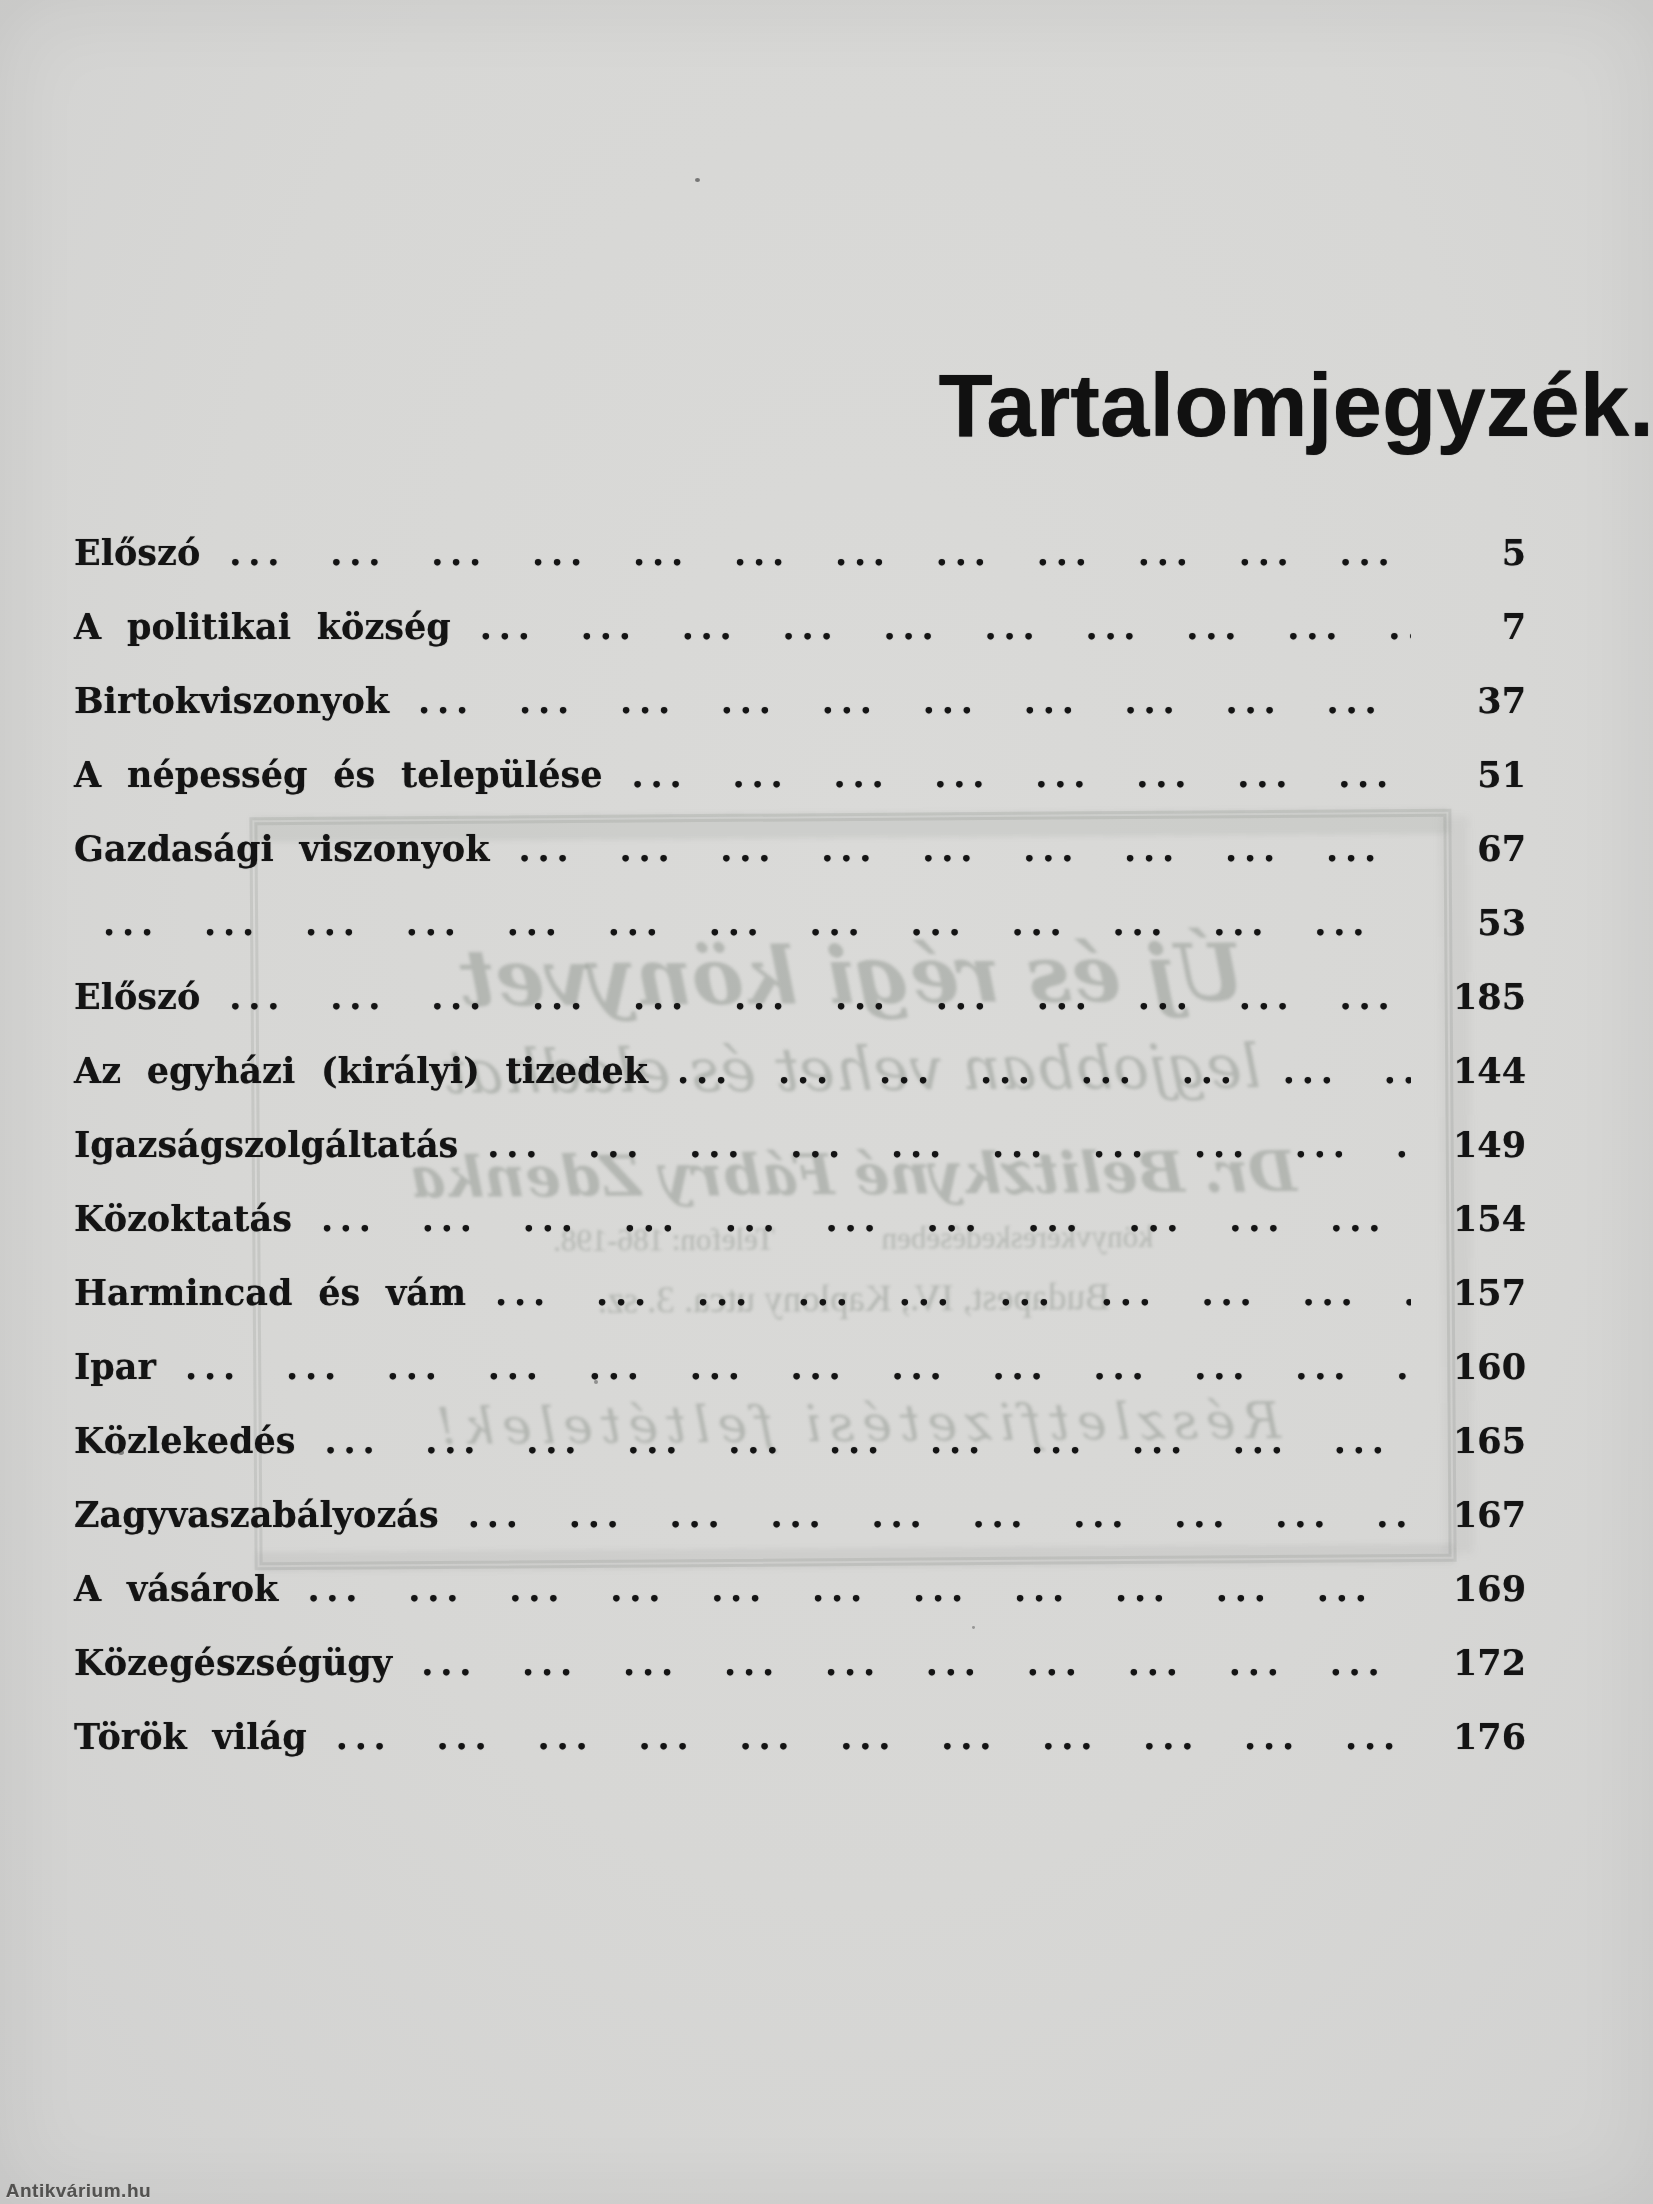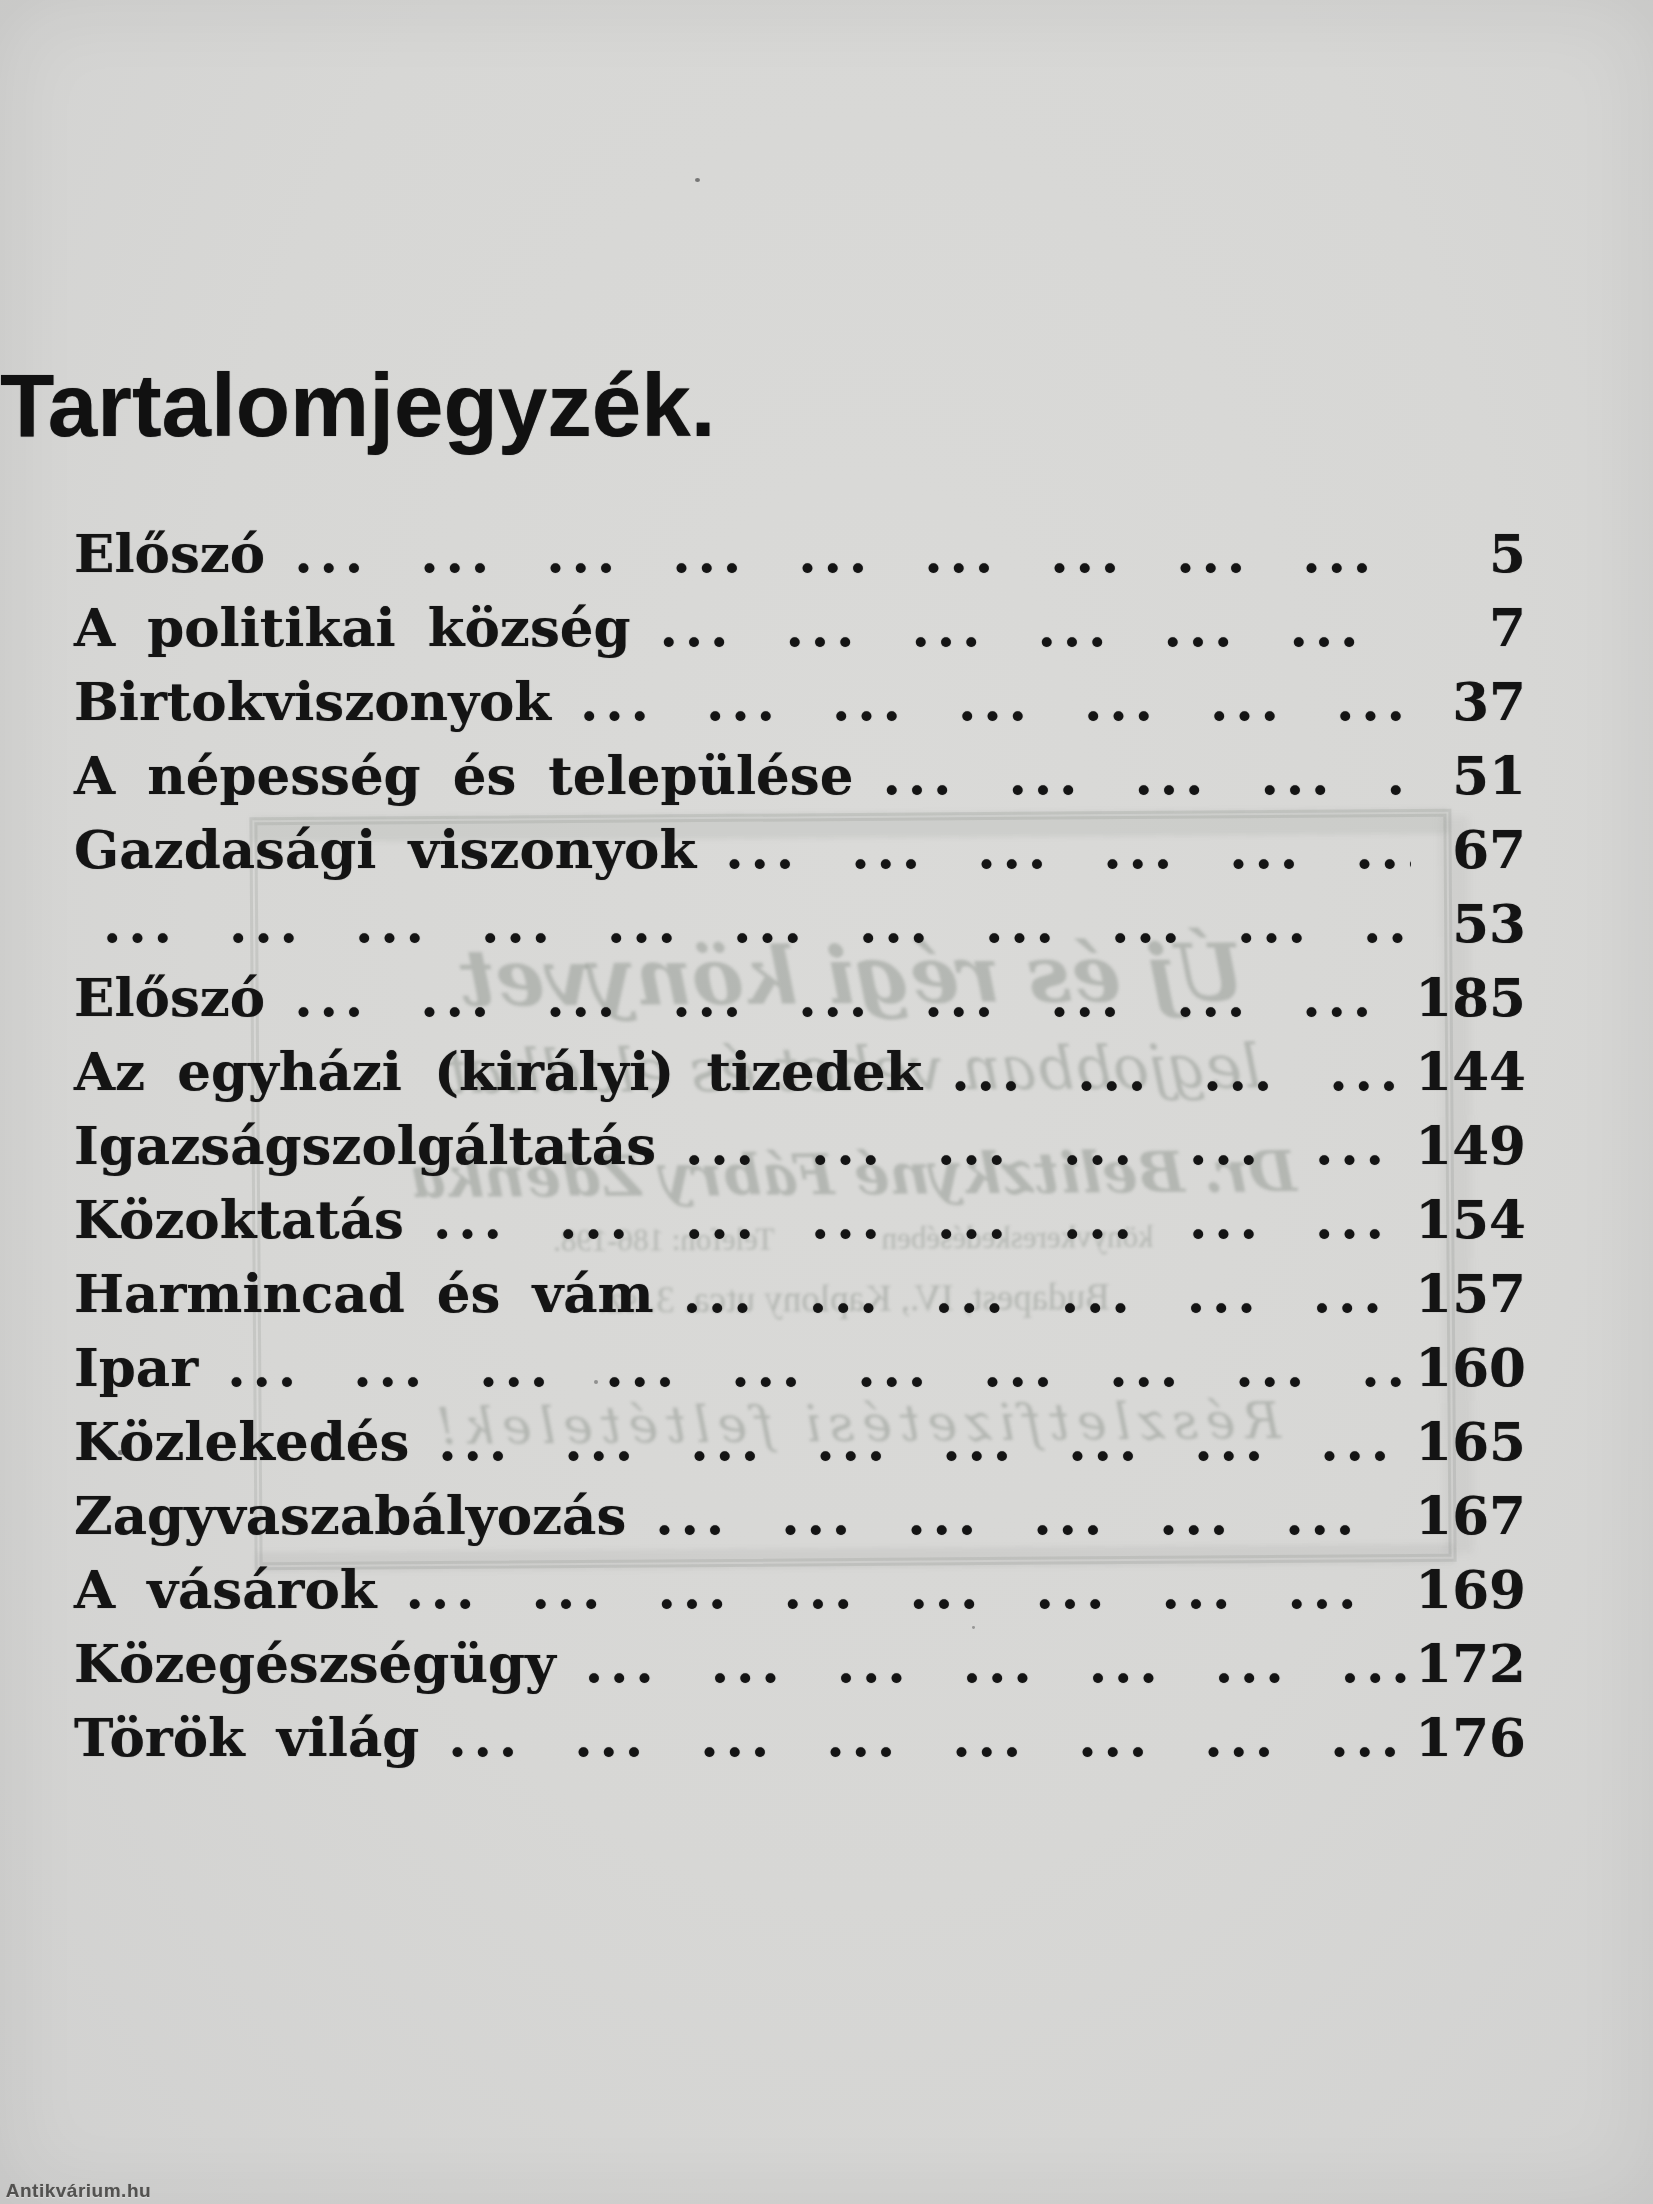--- a/index.html
+++ b/index.html
@@ -20,21 +20,21 @@
     color: #141414;
   }
 
   
   .title {
     position: absolute;
     top: 361px;
     left: 0;
     right: 0;
     margin: 0;
-    text-align: left;
+    text-align: right;
     font-family: "Liberation Sans", sans-serif;
     font-weight: bold;
     font-size: 89px;
     line-height: 1;
     letter-spacing: 0px;
     color: #111;
     text-shadow: 0 0 1px rgba(5,5,5,0.6);
   }
 
   
@@ -43,21 +43,21 @@
     left: 74px;
     right: 128px;
     top: 516px;
     z-index: 3;
   }
   .toc-row {
     display: flex;
     align-items: flex-start;
     height: 74px;
     line-height: 74px;
-    font-size: 53px;
+    font-size: 35px;
     font-weight: bold;
     white-space: nowrap;
     text-shadow: 0 0 1px rgba(10,10,10,0.5);
   }
   .toc-label {
     flex: 0 0 auto;
     word-spacing: 13.6px;
   }
   .toc-leader {
     flex: 1 1 auto;

